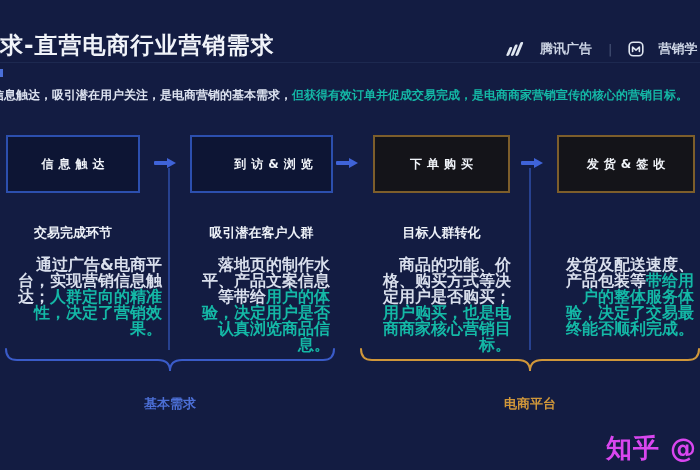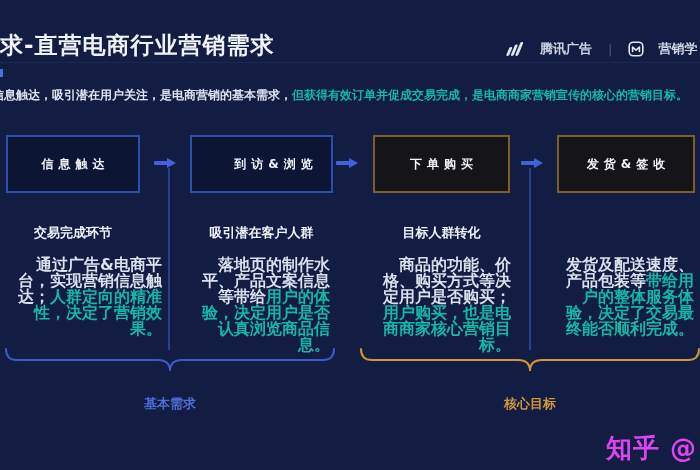--- a/index.html
+++ b/index.html
@@ -159,17 +159,17 @@
       <path d="M1,1 Q1,12 12,12 L153,12 Q165,12 165,23 Q165,12 177,12 L318,12 Q329,12 329,1" fill="none" stroke="#3a5bc8" stroke-width="2" stroke-linecap="round"></path>
     </svg>
   </div>
   <div class="brace brace-core">
     <svg width="340" height="24" viewBox="0 0 340 24">
       <path d="M1,1 Q1,12 12,12 L158,12 Q170,12 170,23 Q170,12 182,12 L328,12 Q339,12 339,1" fill="none" stroke="#d0973a" stroke-width="2" stroke-linecap="round"></path>
     </svg>
   </div>
 
   <div class="group-label label-basic">基本需求</div>
-  <div class="group-label label-core">核心目标</div>
+  <div class="group-label label-core">电商平台</div>
 
   <div class="watermark">知乎 @</div>
 
 </div>
 
 </body></html>

